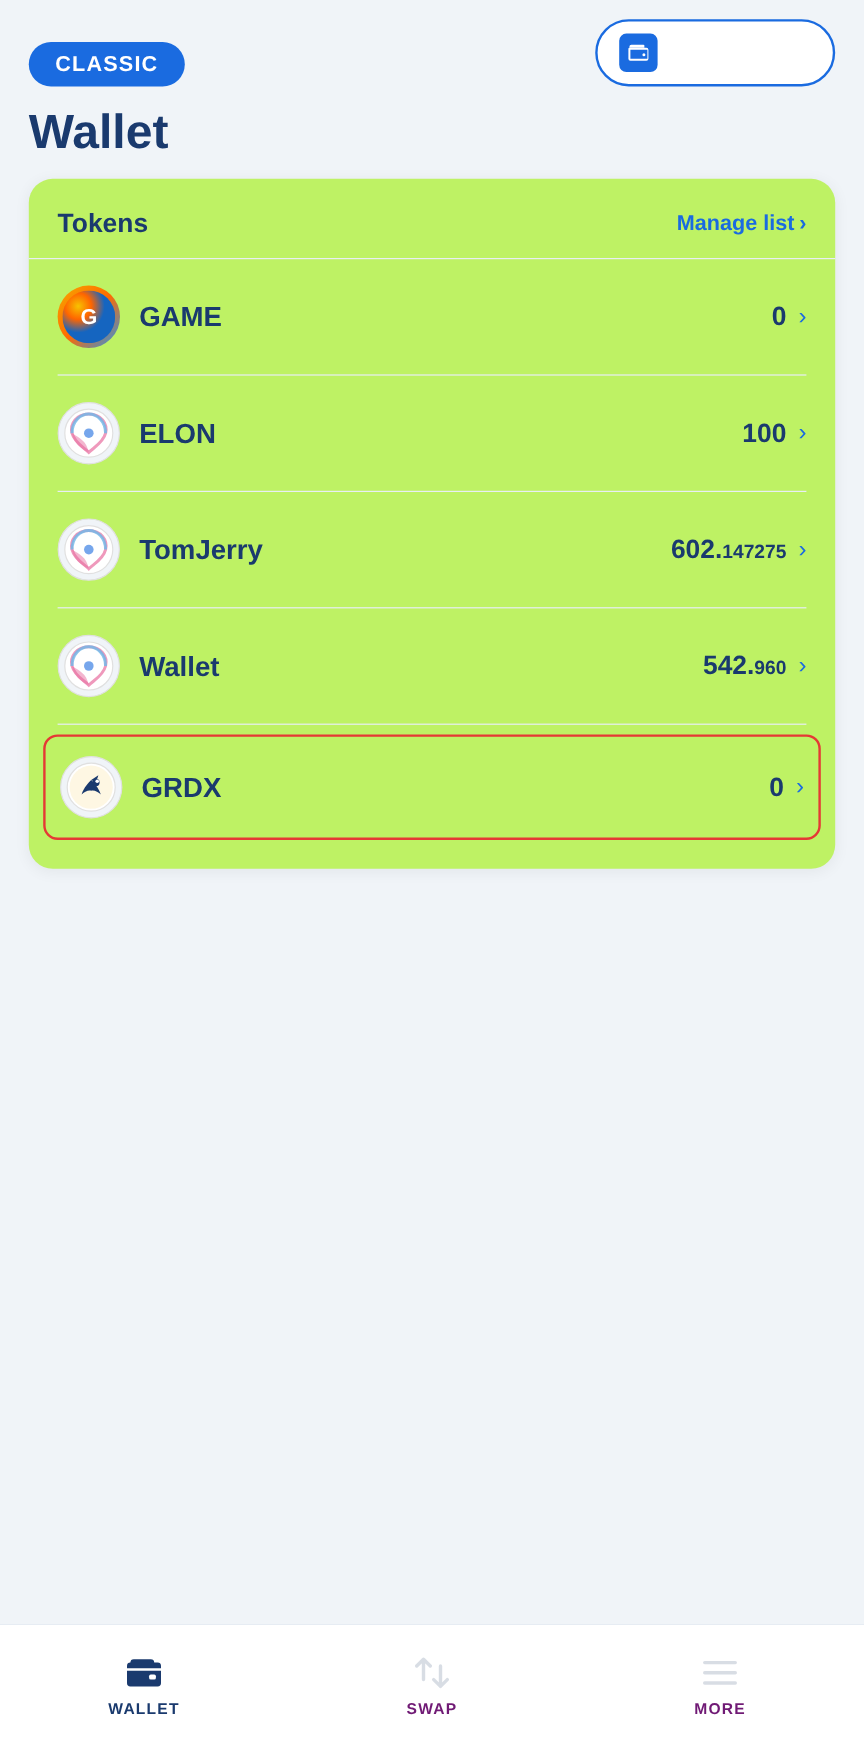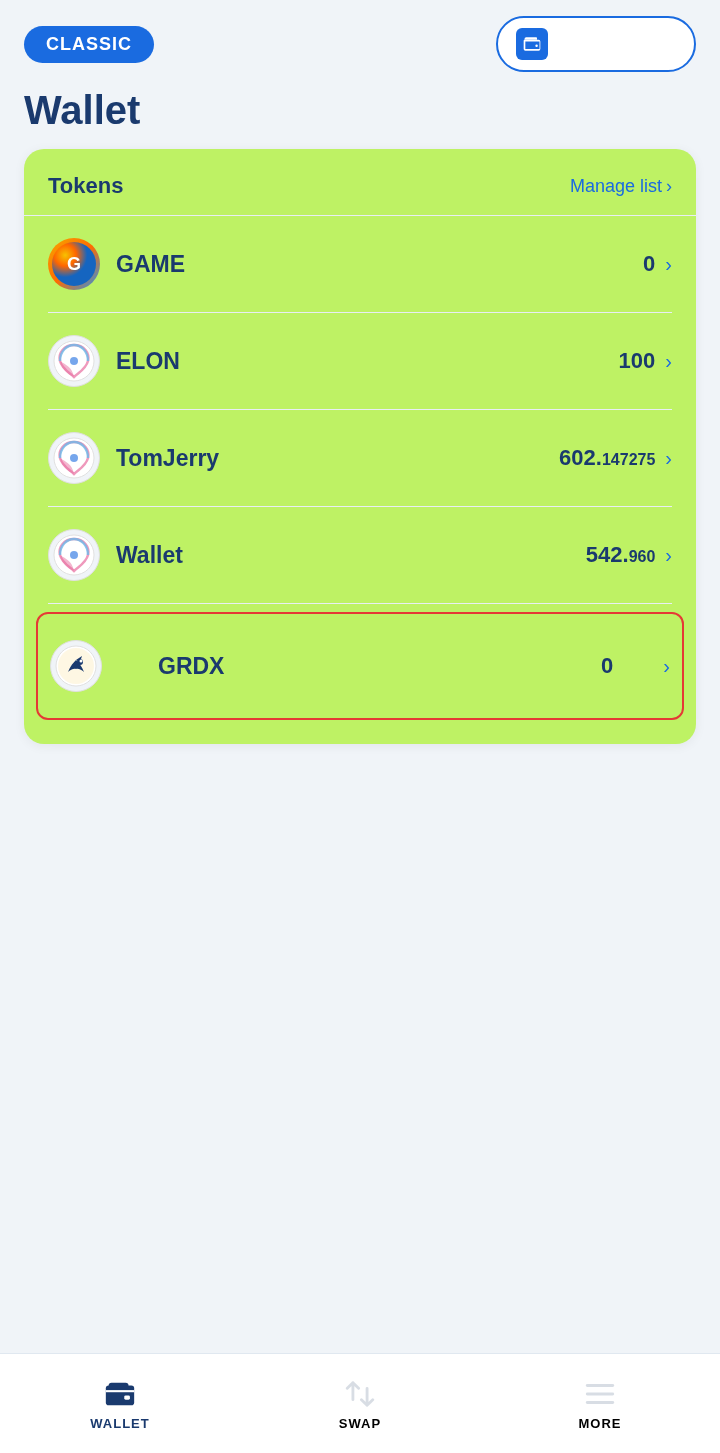--- a/index.html
+++ b/index.html
@@ -10,21 +10,21 @@
       background: #f0f4f8;
       font-family: -apple-system, BlinkMacSystemFont, 'Segoe UI', sans-serif;
       position: relative;
     }
 
     
     .header {
       background: #f0f4f8;
       padding: 16px 24px 12px 24px;
       display: flex;
-      align-items: center;
+      align-items: flex-end;
       justify-content: space-between;
     }
 
     .classic-badge {
       background: #1a6be0;
       color: white;
       font-size: 18px;
       font-weight: 700;
       letter-spacing: 1px;
       padding: 8px 22px;
@@ -84,21 +84,21 @@
     }
 
     .tokens-label {
       font-size: 22px;
       font-weight: 700;
       color: #1a3a6e;
     }
 
     .manage-list {
       font-size: 18px;
-      font-weight: 400;
+      font-weight: 700;
       color: #1a6be0;
       display: flex;
       align-items: center;
       gap: 4px;
       cursor: pointer;
       justify-content: center;
     }
 
     .manage-list .arrow {
       font-size: 18px;
@@ -222,21 +222,21 @@
       justify-content: center;
     }
 
     .nav-label {
       font-size: 13px;
       font-weight: 600;
       letter-spacing: 1px;
     }
 
     .nav-item.active .nav-label { color: #1a3a6e; }
-    .nav-item.inactive .nav-label { color: #000000; }
+    .nav-item.inactive .nav-label { color: #701a75; }
     .nav-item.inactive .nav-icon { opacity: 0.45; }
 
     
     .spinner-svg {
       width: 44px;
       height: 44px;
     }
   </style>
 </head>
 <body>
@@ -322,21 +322,21 @@
         <path d="M8 22 C8 12, 15 6, 22 6 C29 6, 36 12, 36 22" fill="none" stroke="#6db8e8" stroke-width="2.5" opacity="0.8"></path>
         <path d="M22 38 C15 35, 9 29, 8 22 C14 26, 20 28, 22 38Z" fill="#e86da0" opacity="0.5"></path>
         <circle cx="22" cy="22" r="4" fill="#1a6be0" opacity="0.6"></circle>
       </svg>
     </div>
     <span class="token-name">Wallet</span>
     <span class="token-amount">542.<span class="decimal">960</span></span>
     <span class="row-arrow">›</span>
   </div>
 
-  <div class="token-row token-row-selected" style="border:2px solid #e53935; border-radius:12px; padding:26px 12px; margin: 8px -12px 0 -12px; gap: 40px;">
+  <div class="token-row token-row-selected" style="border:2px solid #e53935; border-radius:12px; padding:16px 12px; margin: 8px -12px 0 -12px;">
     <div class="token-logo logo-grdx">
       <svg class="spinner-svg" viewBox="0 0 44 44">
         <circle cx="22" cy="22" r="20" fill="white" stroke="#e0e0e0" stroke-width="1"></circle>
 
         <circle cx="22" cy="22" r="18" fill="#f5c842" opacity="0.15"></circle>
         <path d="M14 28 C16 22, 20 18, 22 16 C24 18, 28 22, 30 28 C28 26, 24 24, 22 25 C20 24, 16 26, 14 28Z" fill="#1a3a6e"></path>
         <circle cx="26" cy="18" r="3" fill="#1a3a6e"></circle>
         <path d="M22 16 L28 12 L26 18Z" fill="#1a3a6e"></path>
         <circle cx="27" cy="17" r="1.5" fill="white"></circle>
       </svg>

